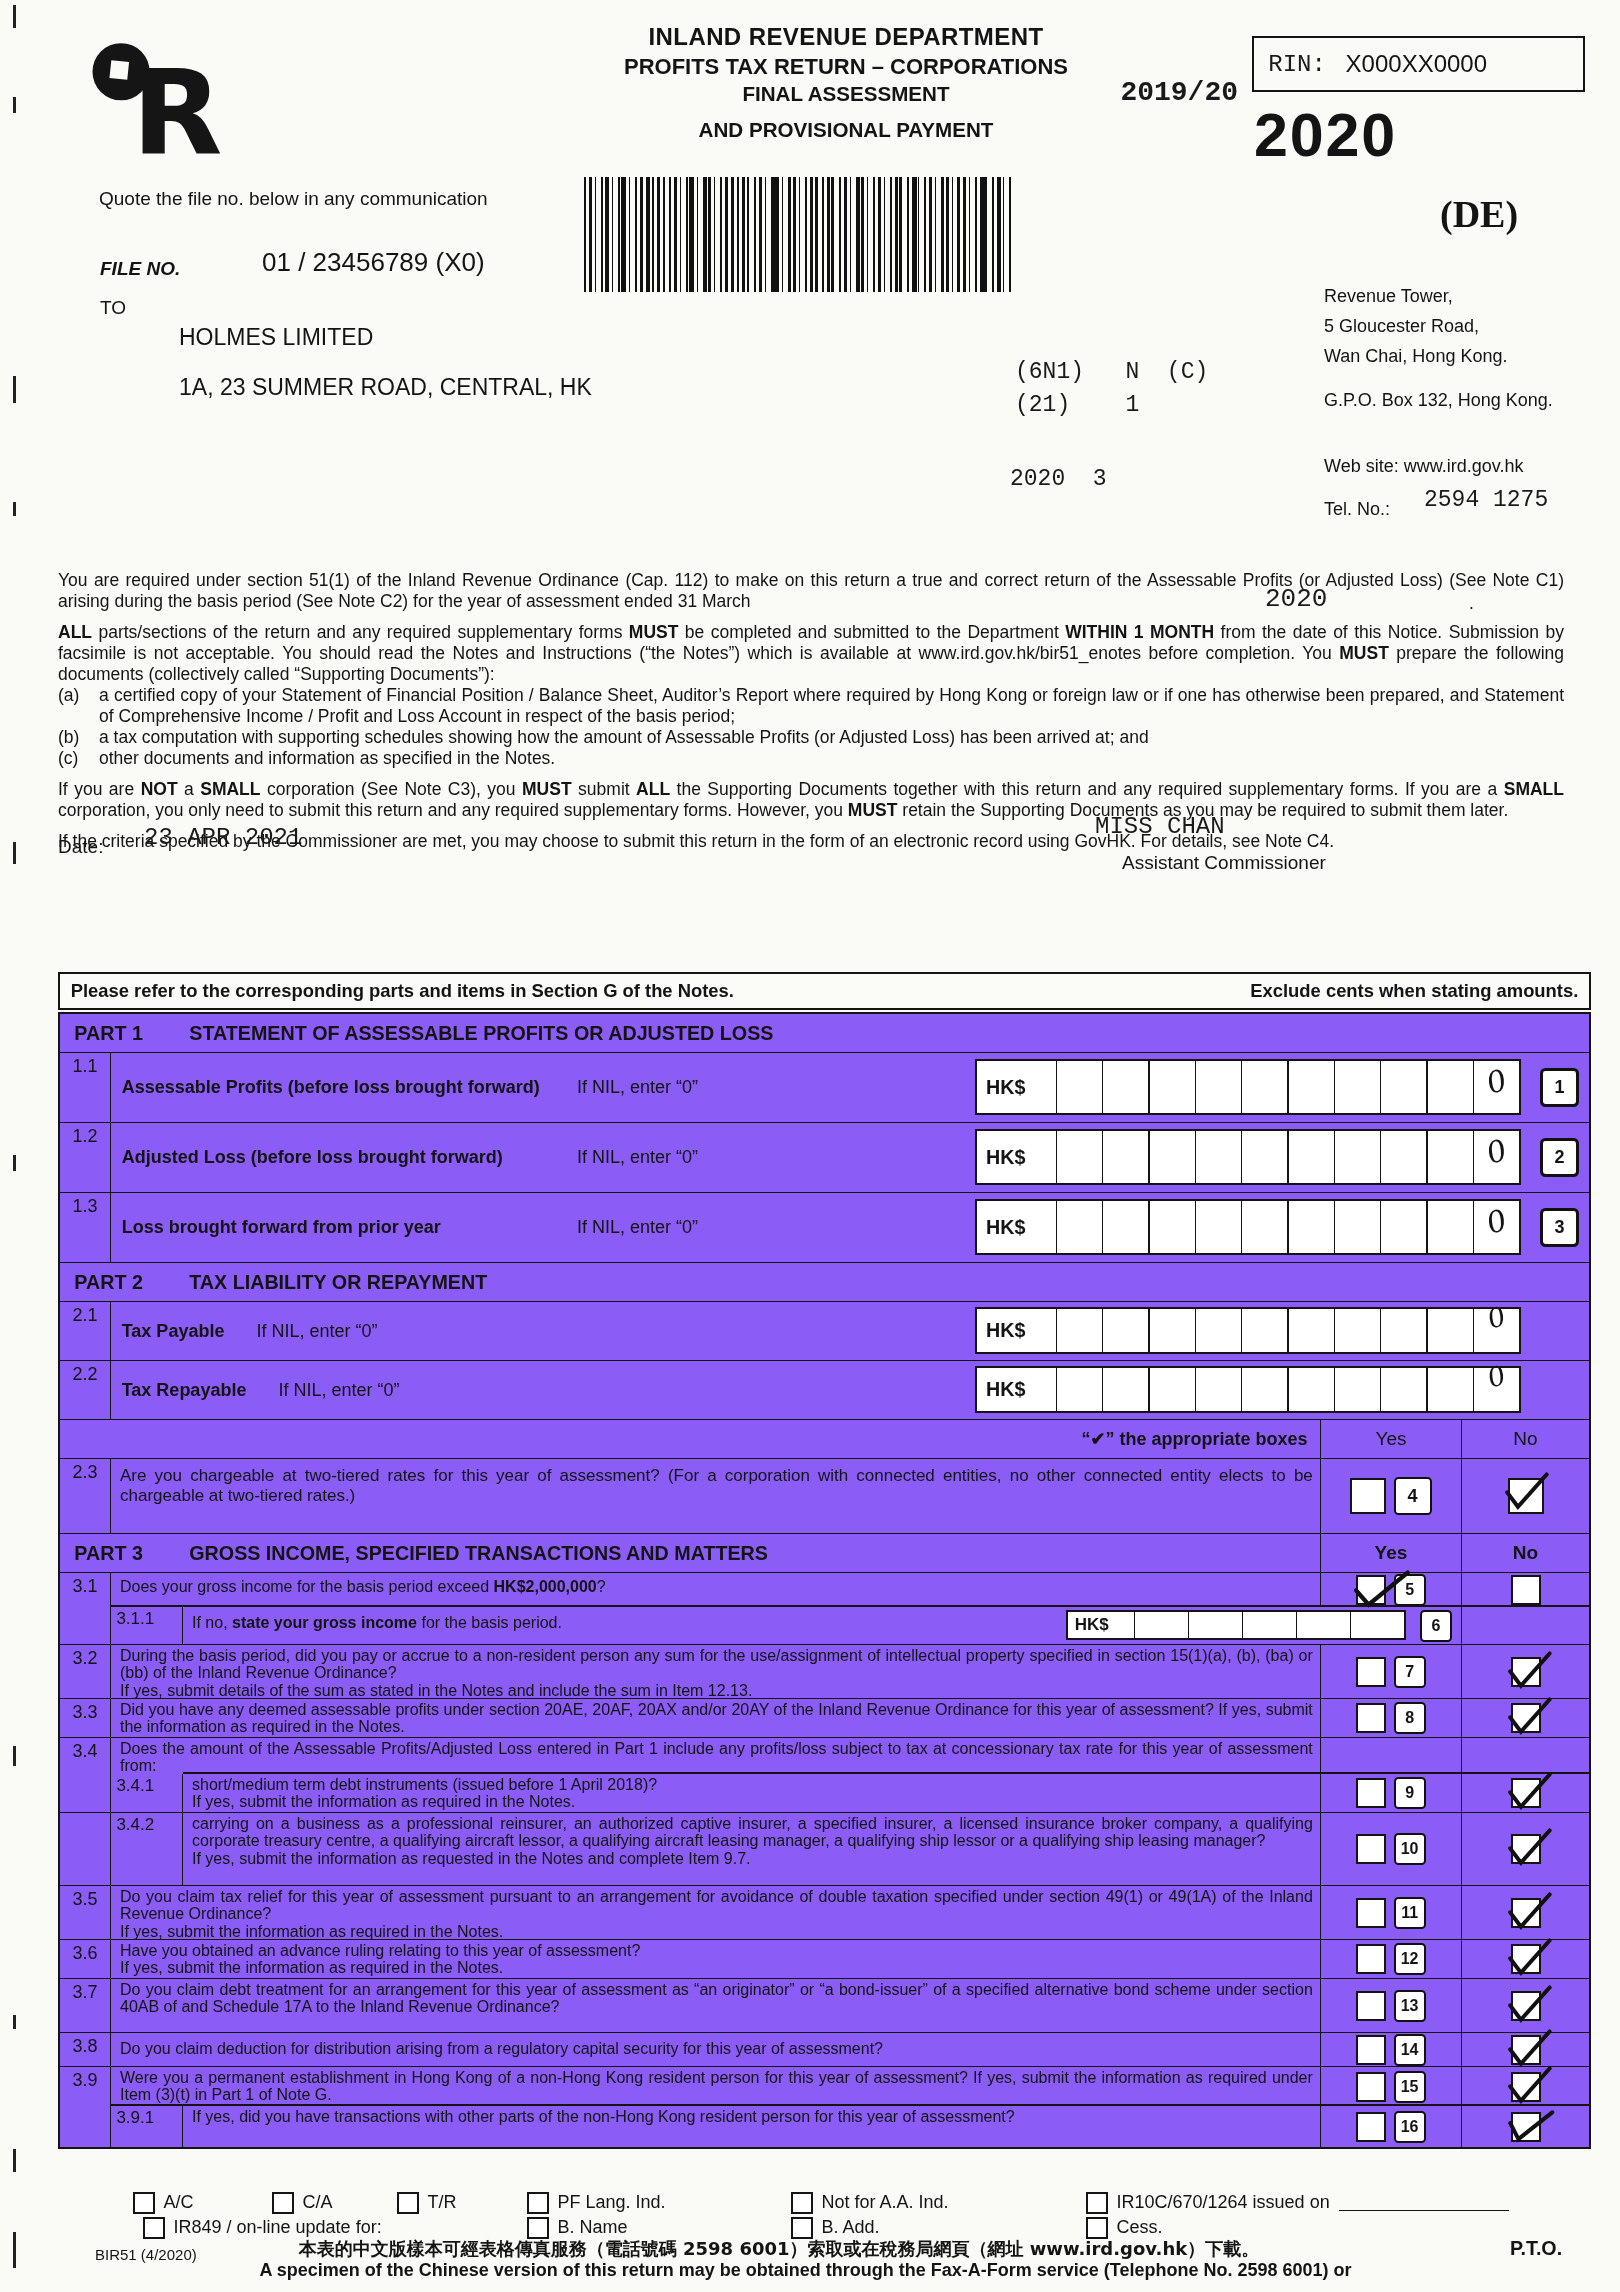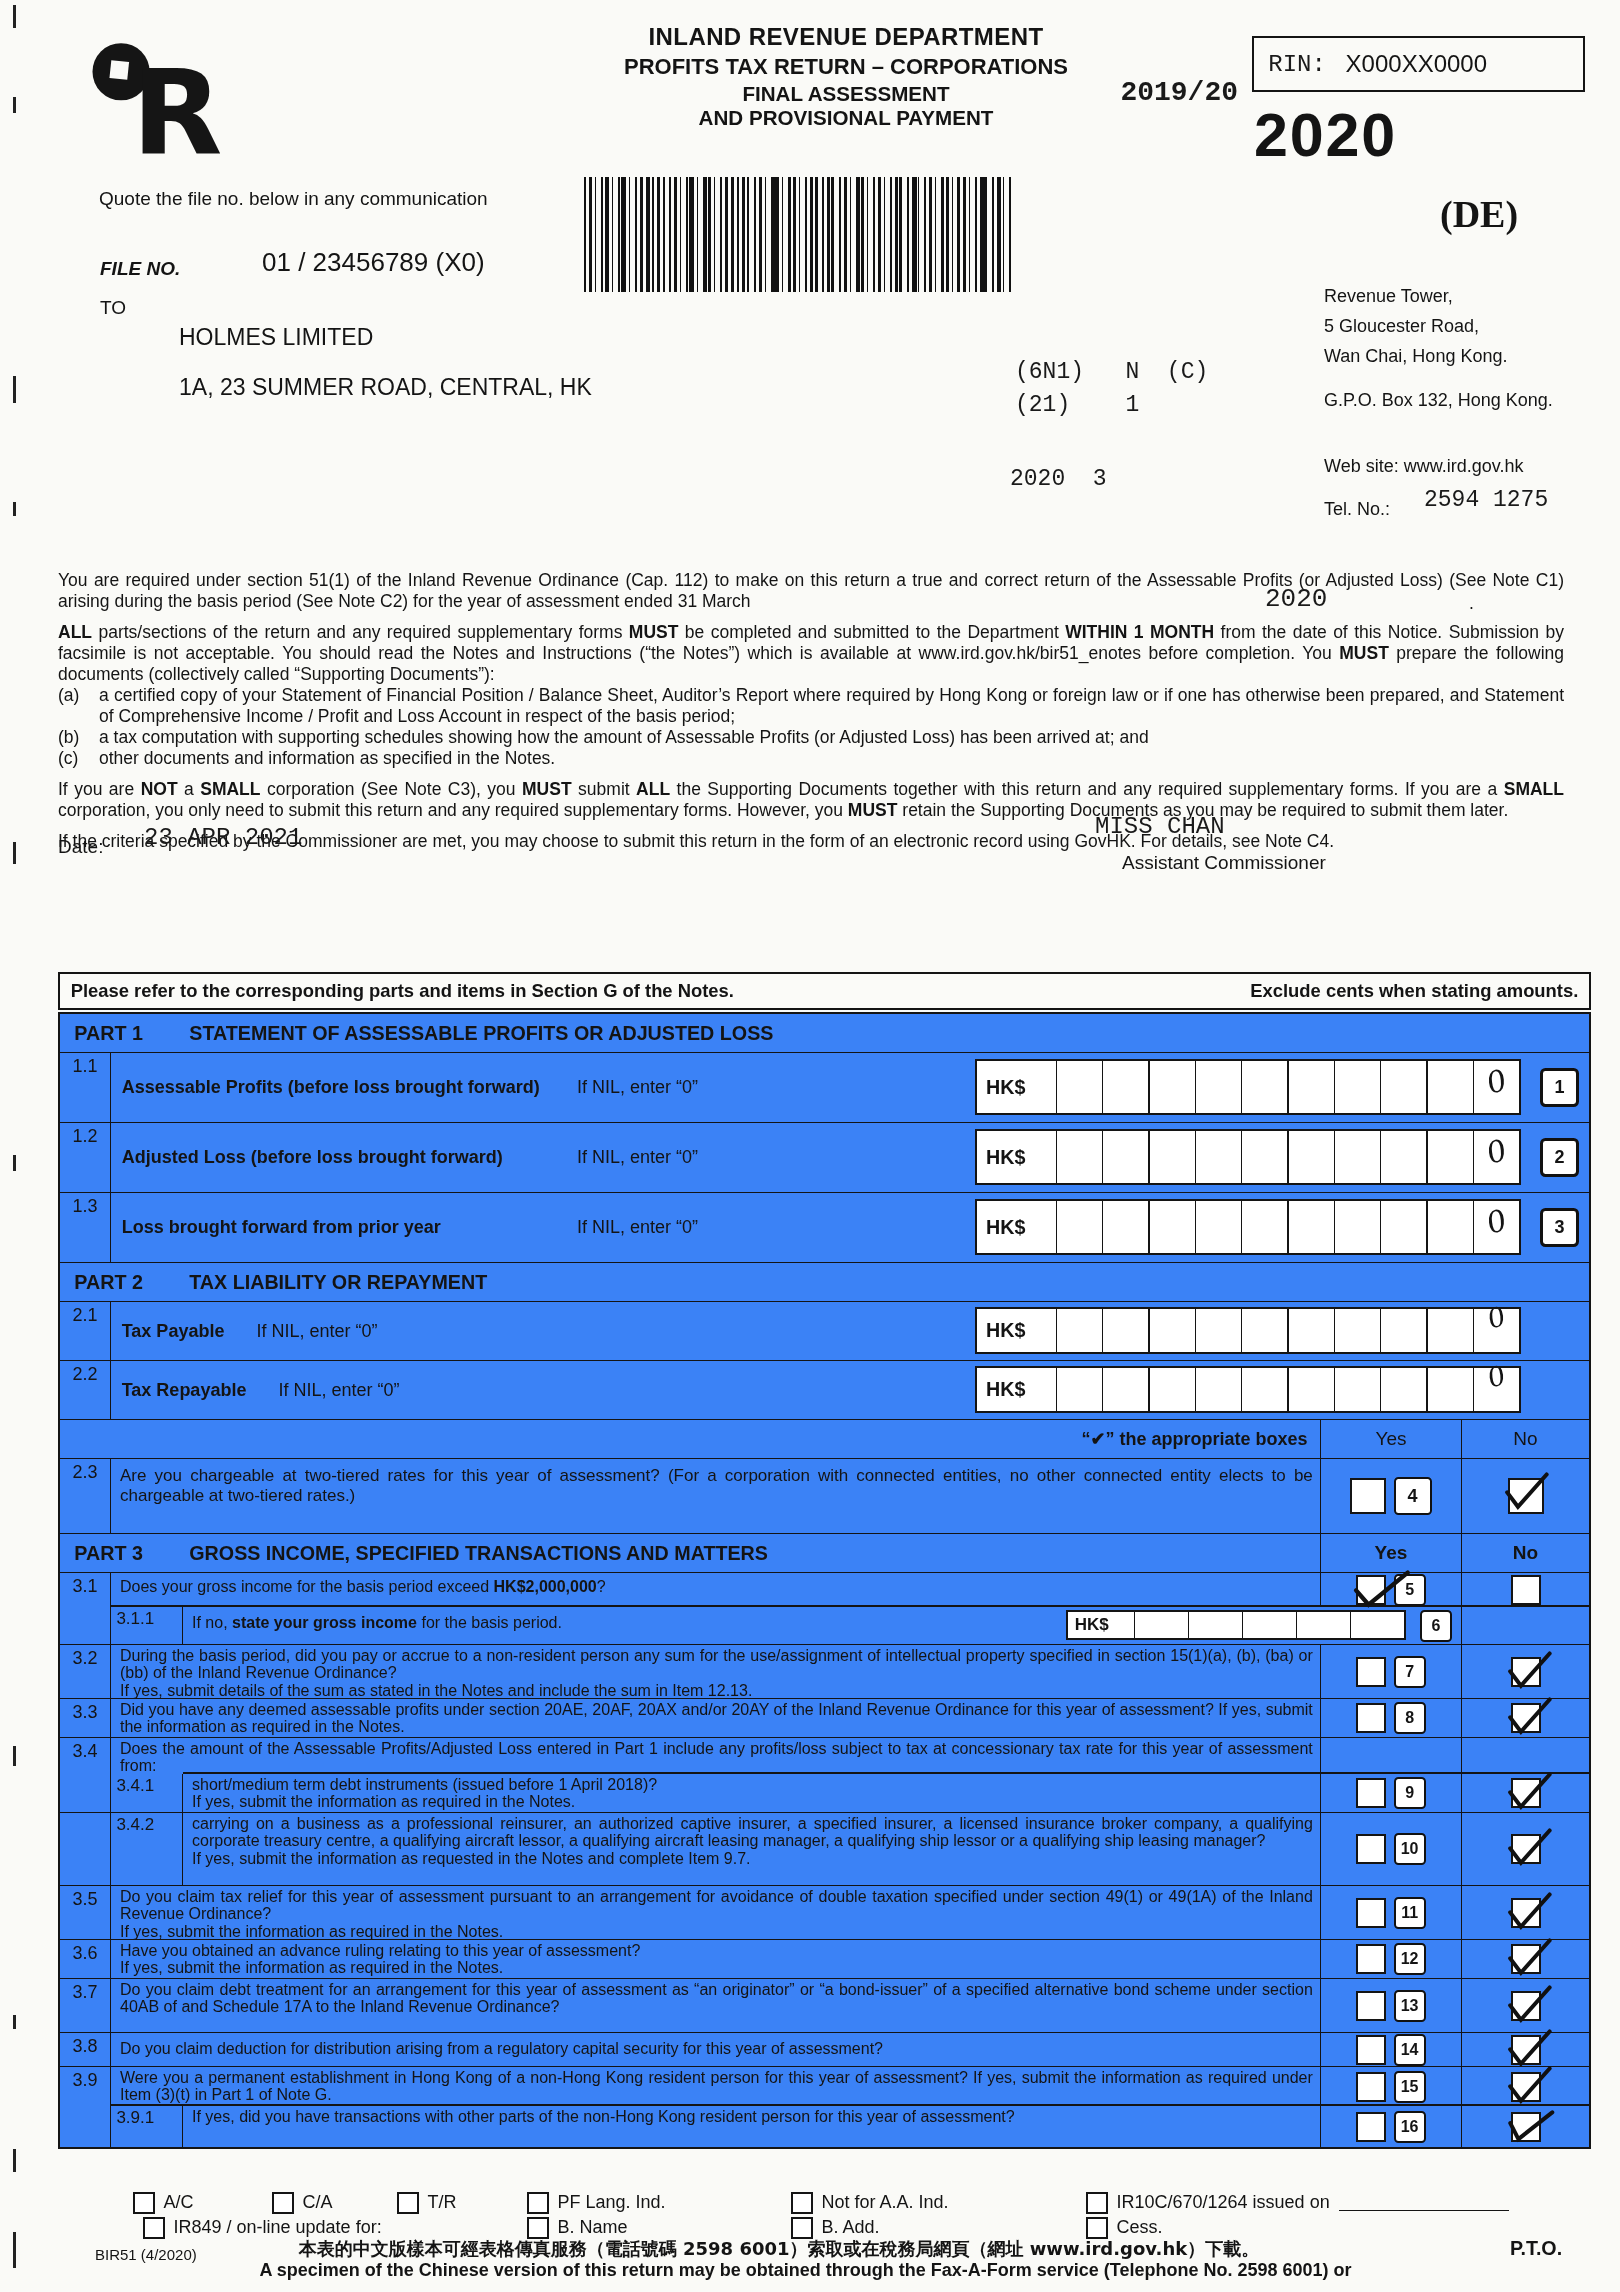--- a/index.html
+++ b/index.html
@@ -7,21 +7,21 @@
         font-family:"Liberation Sans",sans-serif;overflow:hidden;}
   .edge{position:absolute;left:12.5px;width:3.6px;background:#222;}
   .typed{font-family:"Liberation Mono","DejaVu Sans Mono",monospace;color:#1a1a1a;white-space:pre;}
   b{font-weight:bold;}
   
   .hdr{position:absolute;top:0;left:0;right:0;height:566px;}
   .title-block{position:absolute;left:488px;top:23px;width:716px;text-align:center;font-weight:bold;}
   .t1{font-size:24px;letter-spacing:0.4px;}
   .t2{font-size:22px;margin-top:2.7px;}
   .t3{font-size:20.6px;margin-top:2.7px;}
-  .t4{font-size:20.6px;margin-top:0px;}
+  .t4{font-size:20.6px;margin-top:12px;}
   .xrow{position:absolute;left:-10.7px;top:82px;width:734px;font-size:26px;font-weight:bold;
         letter-spacing:4.5px;text-align:left;white-space:nowrap;}
   .typed-year{position:absolute;right:-34px;top:54px;font-size:28px;}
   .rin-box{position:absolute;left:1252px;top:36px;width:315px;height:52px;border:2.7px solid #141414;
            display:flex;align-items:center;padding-left:14.3px;gap:19.7px;font-size:24px;}
   .year-big{position:absolute;left:1254px;top:100px;font-size:61px;font-weight:bold;letter-spacing:1.8px;}
   .de{position:absolute;left:1440px;top:192px;font-family:"Liberation Serif",serif;font-weight:bold;font-size:38px;}
   .quote{position:absolute;left:99px;top:188px;font-size:19px;}
   .barcode{position:absolute;left:584px;top:177px;width:428px;height:115px;
     background-image:
@@ -48,21 +48,21 @@
   .signrow{position:relative;height:52px;margin-top:-23px;}
   .date-l{position:absolute;left:0;top:7.2px;font-size:19px;}
   .date-v{position:absolute;left:86px;top:-1.8px;font-size:24px;}
   .signer{position:absolute;left:1037px;top:-12.5px;font-size:24px;}
   .stitle{position:absolute;left:1064px;top:23px;font-size:19px;}
   
   .bar{position:absolute;left:58px;top:972px;width:1533px;height:38px;border:2.2px solid #141414;
        box-sizing:border-box;display:flex;align-items:center;justify-content:space-between;
        font-weight:bold;font-size:18.4px;padding:0 10.7px;background:#fbfbf8;}
   
-  .tbl{position:absolute;left:58px;top:1012px;width:1533px;border:2.7px solid #141414;box-sizing:border-box;background:#3b82f6;}
+  .tbl{position:absolute;left:58px;top:1012px;width:1533px;border:2.7px solid #141414;box-sizing:border-box;background:#8b5cf6;}
   .trow{display:flex;border-bottom:1.8px solid #141414;box-sizing:border-box;position:relative;}
   .trow.nb{border-bottom:none;}
   .pborder{position:absolute;left:51px;right:0;bottom:0;height:1.8px;background:#141414;}
   .phdr{display:flex;align-items:center;height:39px;font-weight:bold;font-size:19.7px;}
   .ph-no{width:115px;padding-left:14.3px;flex:none;}
   .ph-title{flex:1;}
   .col-rn{width:51px;flex:none;border-right:1.8px solid #141414;text-align:center;font-size:18px;padding-top:2.7px;box-sizing:border-box;}
   .col-sub{width:72px;flex:none;border-right:1.8px solid #141414;font-size:17px;padding:1.8px 1.8px 0 5.4px;box-sizing:border-box;}
   .col-q{flex:1;padding:1.8px 7.2px 0 9px;font-size:16px;line-height:17.5px;text-align:justify;}
   .col-yes{width:141px;flex:none;border-left:1.8px solid #141414;display:flex;align-items:center;justify-content:center;gap:7.2px;box-sizing:border-box;}

